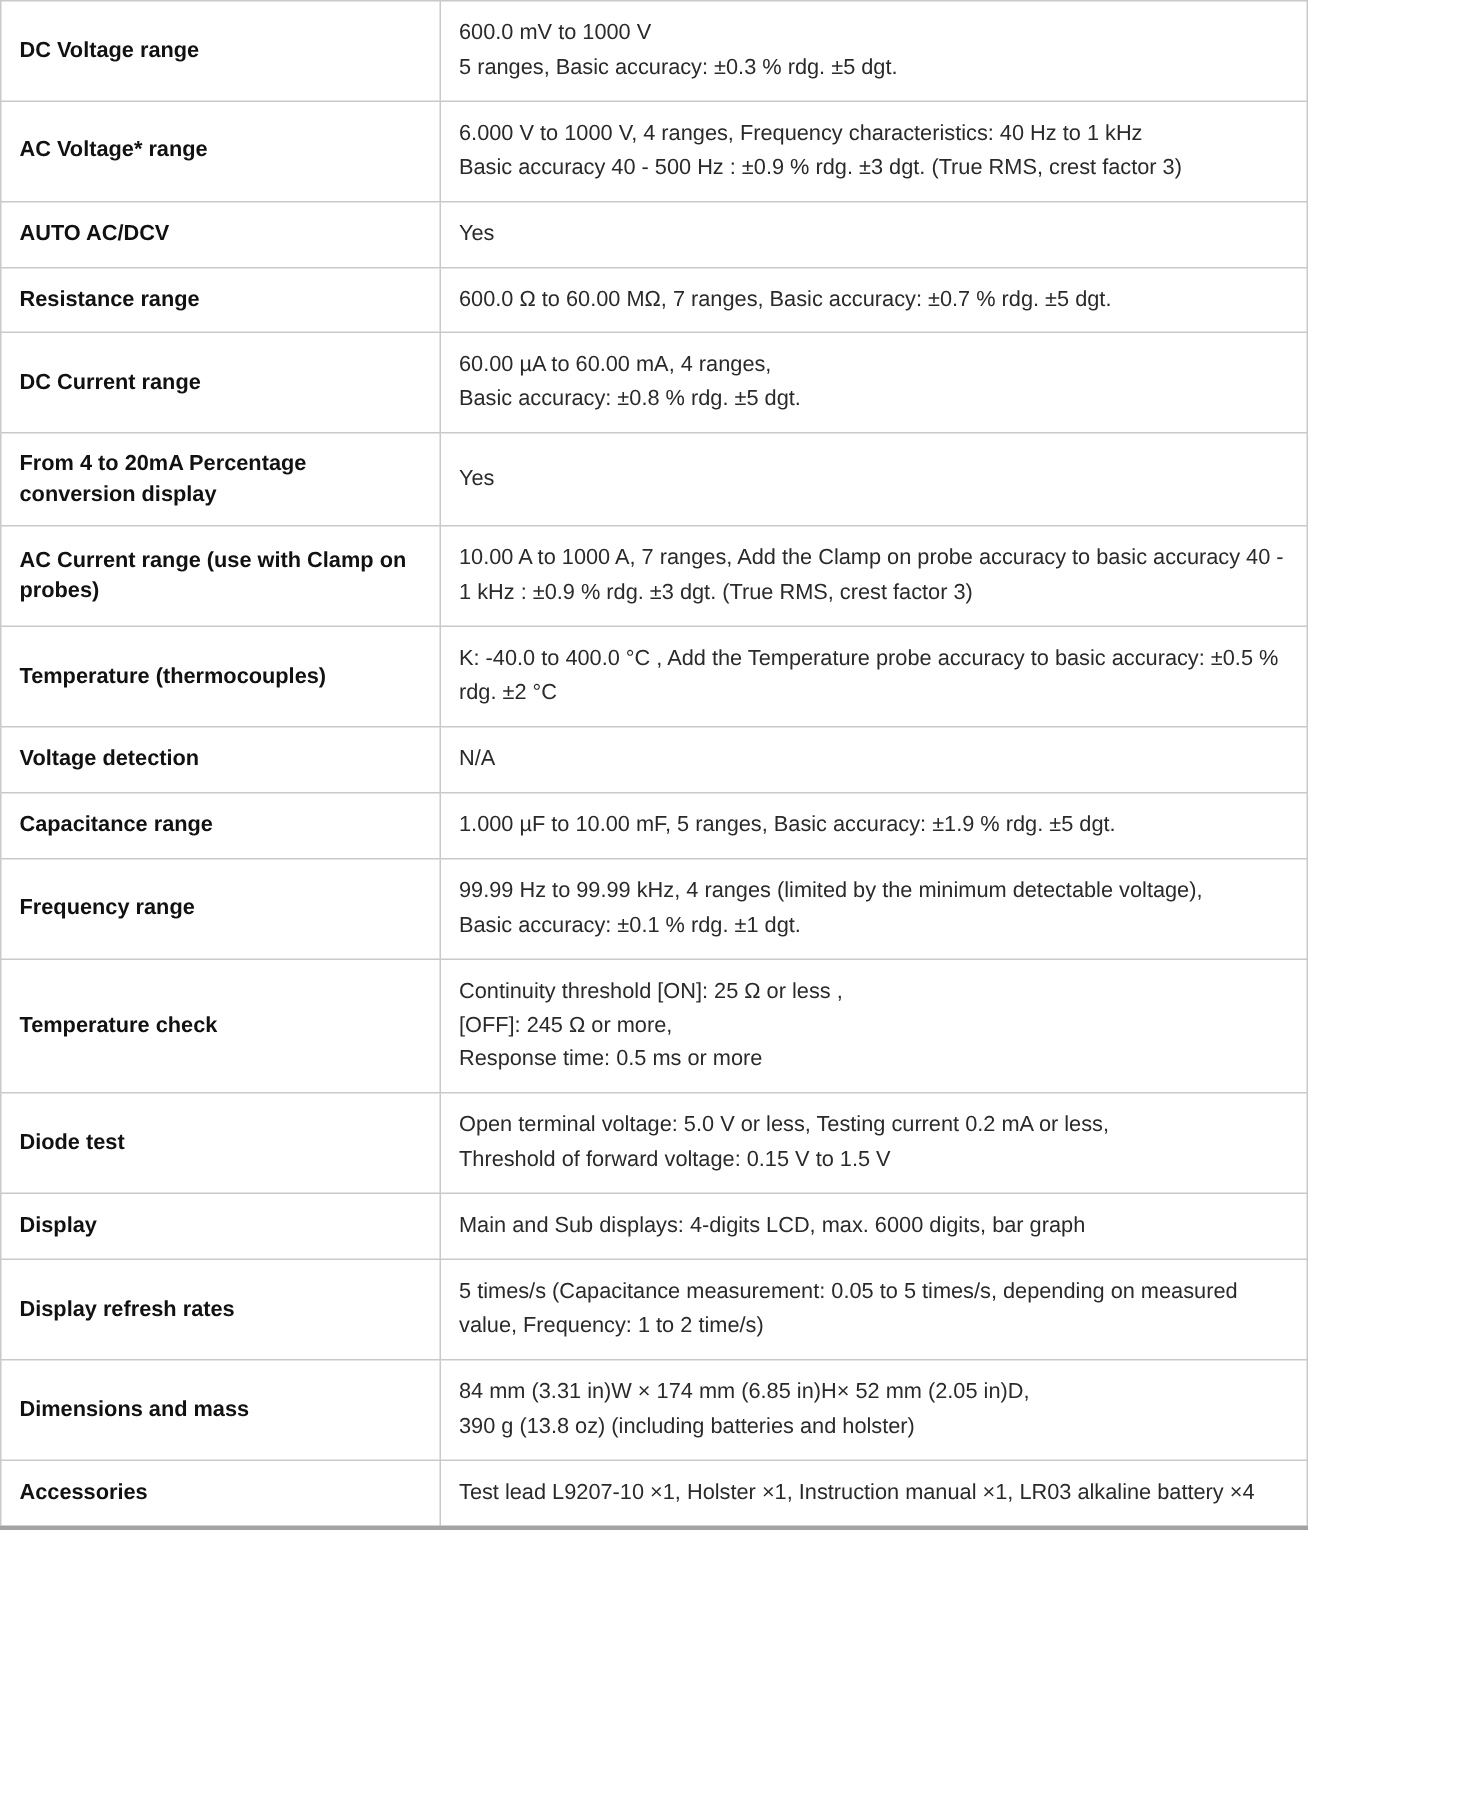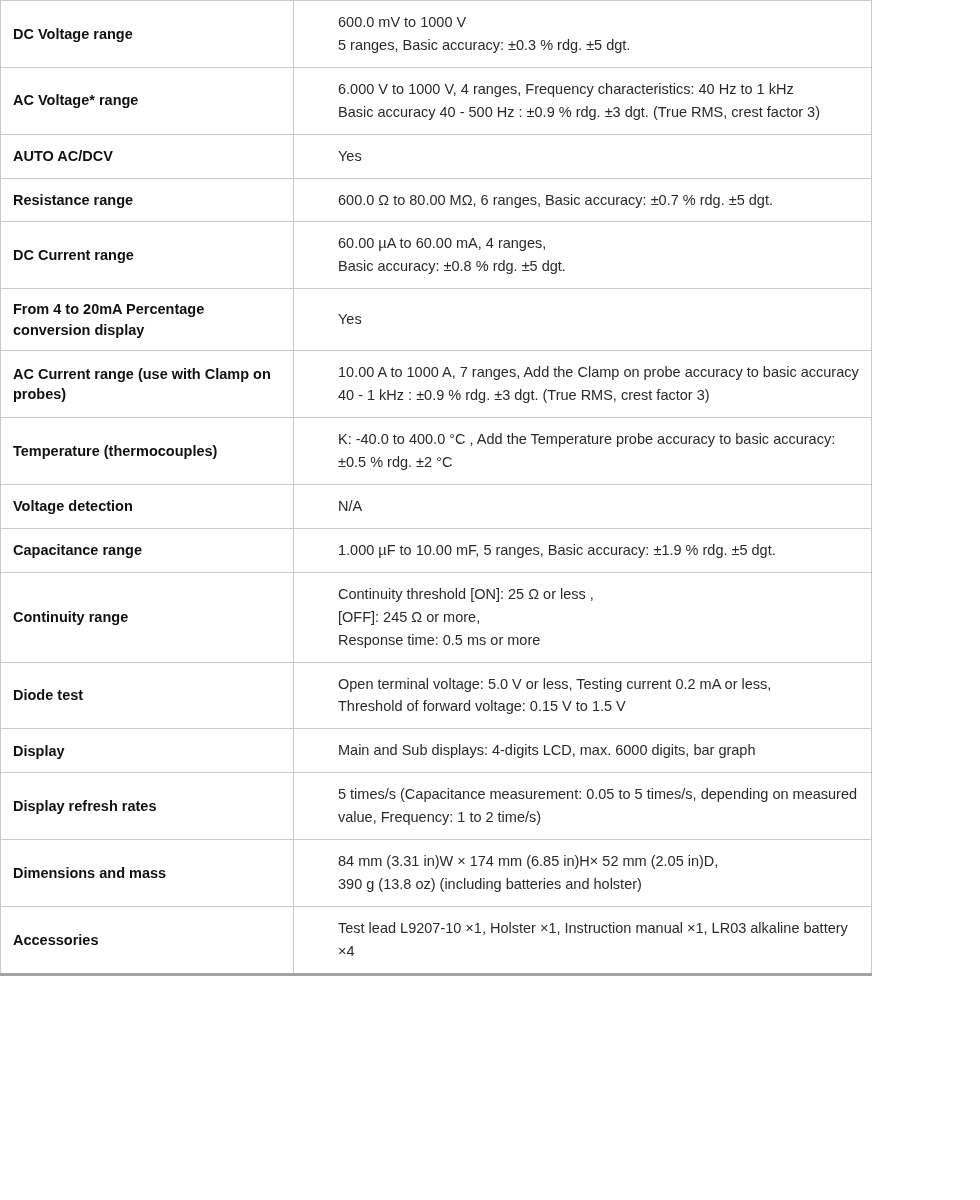--- a/index.html
+++ b/index.html
@@ -30,21 +30,20 @@
     color: #111111;
   }
   td.spec-value {
     font-size: 14.5px;
     line-height: 1.58;
     color: #2a2a2a;
   }
   td.spec-value .line {
     display: block;
     white-space: normal;
-    margin-left: 32px;
   }
   
   table.spec-table tr td:first-child {
     border-left: 1px solid #c9c9c9;
   }
   table.spec-table tr td:last-child {
     border-right: 1px solid #c9c9c9;
   }
   table.spec-table tr:first-child td {
     border-top: 1px solid #c9c9c9;
@@ -74,21 +73,21 @@
       </tr>
       <tr>
         <td class="spec-label">AUTO AC/DCV</td>
         <td class="spec-value">
           <span class="line">Yes</span>
         </td>
       </tr>
       <tr>
         <td class="spec-label">Resistance range</td>
         <td class="spec-value">
-          <span class="line">600.0 Ω to 80.00 MΩ, 6 ranges, Basic accuracy: ±0.7 % rdg. ±5 dgt.</span>
+          <span class="line">600.0 Ω to 60.00 MΩ, 7 ranges, Basic accuracy: ±0.7 % rdg. ±5 dgt.</span>
         </td>
       </tr>
       <tr>
         <td class="spec-label">DC Current range</td>
         <td class="spec-value">
           <span class="line">60.00 µA to 60.00 mA, 4 ranges,</span>
           <span class="line">Basic accuracy: ±0.8 % rdg. ±5 dgt.</span>
         </td>
       </tr>
       <tr>
@@ -115,21 +114,28 @@
           <span class="line">N/A</span>
         </td>
       </tr>
       <tr>
         <td class="spec-label">Capacitance range</td>
         <td class="spec-value">
           <span class="line">1.000 µF to 10.00 mF, 5 ranges, Basic accuracy: ±1.9 % rdg. ±5 dgt.</span>
         </td>
       </tr>
       <tr>
-        <td class="spec-label">Continuity range</td>
+        <td class="spec-label">Frequency range</td>
+        <td class="spec-value">
+          <span class="line">99.99 Hz to 99.99 kHz, 4 ranges (limited by the minimum detectable voltage),</span>
+          <span class="line">Basic accuracy: ±0.1 % rdg. ±1 dgt.</span>
+        </td>
+      </tr>
+      <tr>
+        <td class="spec-label">Temperature check</td>
         <td class="spec-value">
           <span class="line">Continuity threshold [ON]: 25 Ω or less ,</span>
           <span class="line">[OFF]: 245 Ω or more,</span>
           <span class="line">Response time: 0.5 ms or more</span>
         </td>
       </tr>
       <tr>
         <td class="spec-label">Diode test</td>
         <td class="spec-value">
           <span class="line">Open terminal voltage: 5.0 V or less, Testing current 0.2 mA or less,</span>

